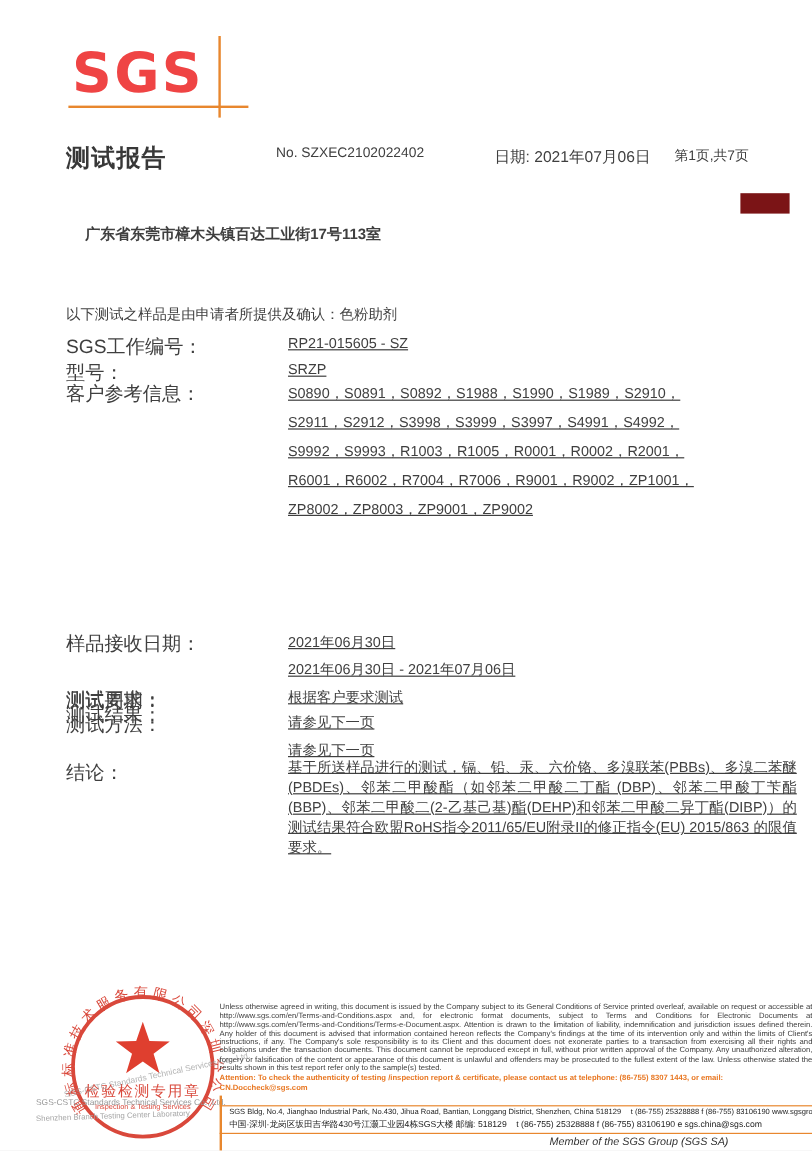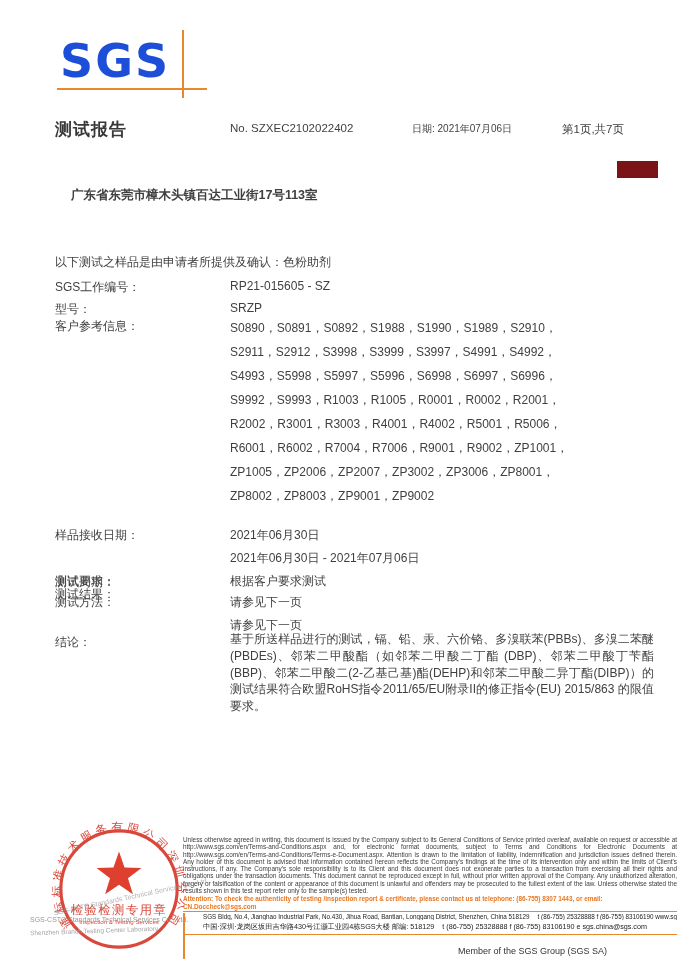--- a/index.html
+++ b/index.html
@@ -1,53 +1,53 @@
 <!DOCTYPE html>
 <html><head>
 <meta charset="utf-8">
 <style>
   html,body{margin:0;padding:0;background:#e9e9e9;}
   .page{position:relative;width:677px;height:959px;margin:0 auto;background:#ffffff;
         font-family:"Liberation Sans","DejaVu Sans",sans-serif;color:#3f3f3f;overflow:hidden;}
   .abs{position:absolute;}
 
   
-  .sgs-logo{left:60px;top:34px;font-size:46px;font-weight:bold;color:#1d4ed8;letter-spacing:2px;
+  .sgs-logo{left:60px;top:34px;font-size:46px;font-weight:bold;color:#ef4444;letter-spacing:2px;
             font-family:"DejaVu Sans","Liberation Sans",sans-serif;}
   .crop-h{left:57px;top:88px;width:150px;height:2px;background:#e8872e;}
   .crop-v{left:182px;top:30px;width:2px;height:68px;background:#e8872e;}
 
   
-  .title{left:55px;top:118px;font-size:17px;font-weight:bold;color:#383838;letter-spacing:1px;}
+  .title{left:55px;top:118px;font-size:20px;font-weight:bold;color:#383838;letter-spacing:1px;}
   .rep-no{left:230px;top:122px;font-size:11.5px;}
-  .rep-date{left:412px;top:122px;font-size:10px;}
+  .rep-date{left:412px;top:122px;font-size:13px;}
   .rep-page{left:562px;top:122px;font-size:11.5px;}
 
   .applicant-name{left:55px;top:160px;font-size:12.5px;font-weight:500;}
   .applicant-addr{left:71px;top:187px;font-size:12.5px;font-weight:700;}
 
   .redaction{left:617px;top:161px;width:41px;height:17px;background:#7b1416;}
 
   .intro{left:55px;top:254px;font-size:12px;text-align:center;}
 
-  .lbl{position:absolute;left:55px;font-size:12px;}
-  .val{position:absolute;left:230px;font-size:12px;}
+  .lbl{position:absolute;left:55px;font-size:16px;}
+  .val{position:absolute;left:240px;font-size:12px;text-decoration:underline;}
   .ref-lines div{height:24px;line-height:24px;font-size:12px;}
   .conclusion-val{width:424px;line-height:16.8px;text-align:justify;}
 
   
   .f-right{left:183px;top:836px;width:494px;}
   .disclaimer{font-size:6.4px;line-height:1.14;text-align:justify;color:#3c3c3c;margin:0;}
   .attention{font-size:6.4px;line-height:1.15;font-weight:bold;color:#e87722;margin:1px 0 0 0;}
-  .addr-block{border-top:1px solid #e8872e;border-bottom:1px solid #e8872e;margin-top:1px;padding:1px 0 2px 20px;}
+  .addr-block{border-top:1px solid #e8872e;border-bottom:1px solid #e8872e;margin-top:11px;padding:1px 0 2px 8px;}
   .addr-row{white-space:nowrap;overflow:hidden;}
   .addr-row.en{font-size:6.3px;color:#222;}
   .addr-row.cn{font-size:7.2px;color:#222;margin-top:2px;}
   .addr-contact{margin-left:8px;}
-  .member{left:458px;top:946px;font-size:9px;color:#333;}
+  .member{left:458px;top:946px;font-size:9px;color:#333;font-style:italic;}
   .f-vline{left:183px;top:913px;width:1.5px;height:46px;background:#e8872e;}
 
   .gray1{left:30px;top:916px;font-size:7px;color:#989898;white-space:nowrap;}
   .gray2{left:30px;top:927px;font-size:6.5px;color:#a5a5a5;white-space:nowrap;transform:rotate(-2deg);}
   .ghost{left:52px;top:893px;font-size:7px;color:#9a9a9a;opacity:.75;transform:rotate(-12deg);white-space:nowrap;}
 
   .stamp{left:50px;top:820px;width:138px;height:138px;opacity:.92;}
 </style>
 </head>
 <body>
@@ -72,25 +72,22 @@
   <span class="lbl" style="top:279px">SGS工作编号：</span>
   <span class="val" style="top:279px">RP21-015605 - SZ</span>
 
   <span class="lbl" style="top:301px">型号：</span>
   <span class="val" style="top:301px">SRZP</span>
 
   <span class="lbl" style="top:318px">客户参考信息：</span>
   <div class="val ref-lines" style="top:316px">
     <div>S0890，S0891，S0892，S1988，S1990，S1989，S2910，</div>
     <div>S2911，S2912，S3998，S3999，S3997，S4991，S4992，</div>
-    <div>S4993，S5998，S5997，S5996，S6998，S6997，S6996，</div>
     <div>S9992，S9993，R1003，R1005，R0001，R0002，R2001，</div>
-    <div>R2002，R3001，R3003，R4001，R4002，R5001，R5006，</div>
     <div>R6001，R6002，R7004，R7006，R9001，R9002，ZP1001，</div>
-    <div>ZP1005，ZP2006，ZP2007，ZP3002，ZP3006，ZP8001，</div>
     <div>ZP8002，ZP8003，ZP9001，ZP9002</div>
   </div>
 
   <span class="lbl" style="top:527px">样品接收日期：</span>
   <span class="val" style="top:527px">2021年06月30日</span>
 
   <span class="lbl" style="top:574px">测试周期：</span>
   <span class="val" style="top:550px">2021年06月30日 - 2021年07月06日</span>
 
   <span class="lbl" style="top:573px">测试要求：</span>

